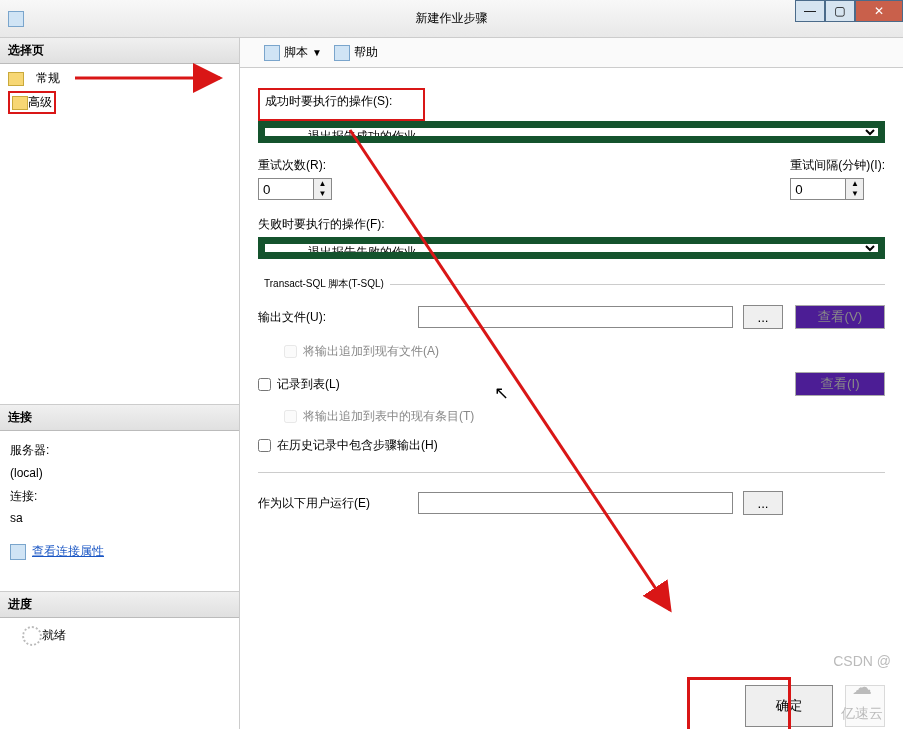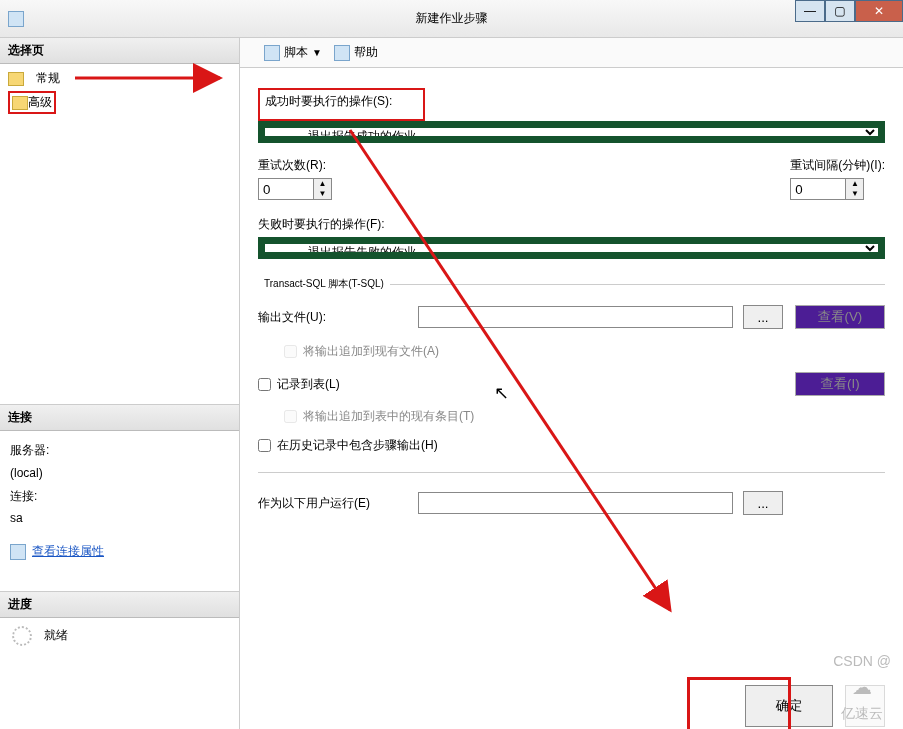--- a/index.html
+++ b/index.html
@@ -16,21 +16,21 @@
 .sidebar-items { padding: 4px 0; flex: 0 0 auto; min-height: 340px; }
 .sidebar-item { display: flex; align-items: center; padding: 2px 8px; gap: 12px; cursor: pointer; }
 .sidebar-item .ficon { width: 16px; height: 14px; background: #f7d774; border: 1px solid #c9a93b; }
 .highlight-box { border: 2px solid #d91616; display: inline-flex; align-items: center; padding: 1px 2px; }
 .connection { border-top: 1px solid #ccc; }
 .connection .body { padding: 8px 10px; line-height: 1.9; }
 .link { color: #1a56c4; text-decoration: underline; cursor: pointer; }
 .link-row { display:flex; align-items:center; gap:6px; margin-top:10px; }
 .link-icon { width:16px; height:16px; background:#d0e4f5; border:1px solid #7aa5cc; }
 .progress { border-top: 1px solid #ccc; margin-top: 20px; }
-.progress .body { padding: 8px 12px; display: flex; align-items: center; gap: 12px; }
+.progress .body { padding: 8px 22px; display: flex; align-items: center; }
 .spinner { width: 20px; height: 20px; border: 2px dotted #bbb; border-radius: 50%; }
 .content { flex: 1; display: flex; flex-direction: column; position: relative; }
 .toolbar { height: 30px; border-bottom: 1px solid #ccc; display: flex; align-items: center; padding: 0 24px; gap: 12px; background: #fafafa; }
 .toolbar .titem { display: flex; align-items: center; gap: 4px; cursor: pointer; }
 .t-icon { width: 16px; height: 16px; background: #d0e4f5; border: 1px solid #7aa5cc; }
 .dd { font-size: 10px; }
 .form-area { padding: 20px 18px 0 18px; position: relative; flex: 1; }
 .row { margin-bottom: 10px; }
 .label { display: block; margin-bottom: 4px; }
 select.full { width: 100%; height: 22px; border: 7px solid #14532d; font-size: 12px; background: #fff; padding-left: 39px; }

